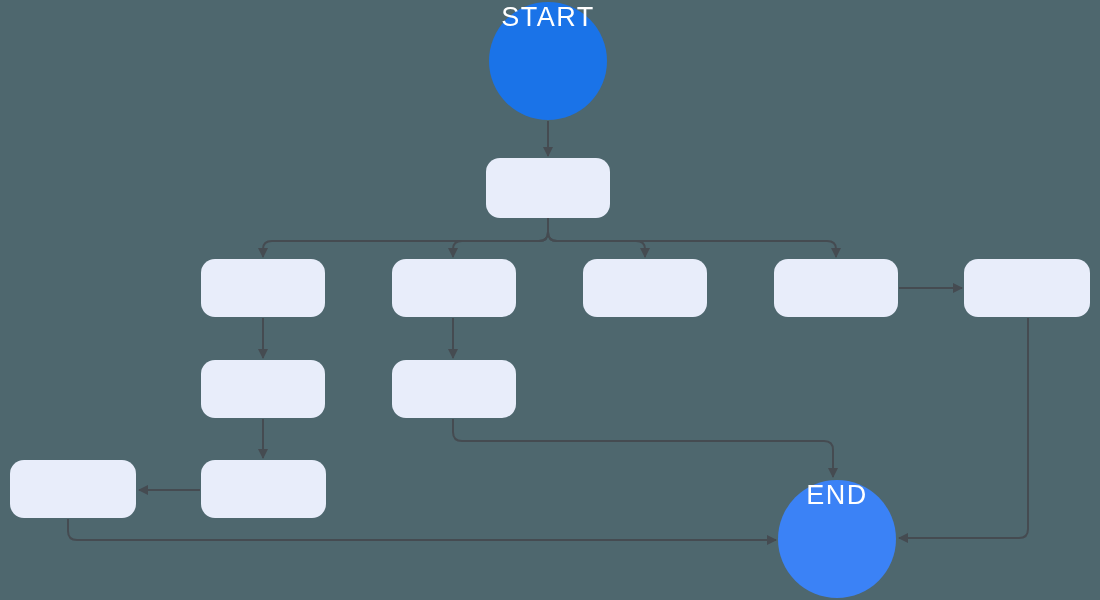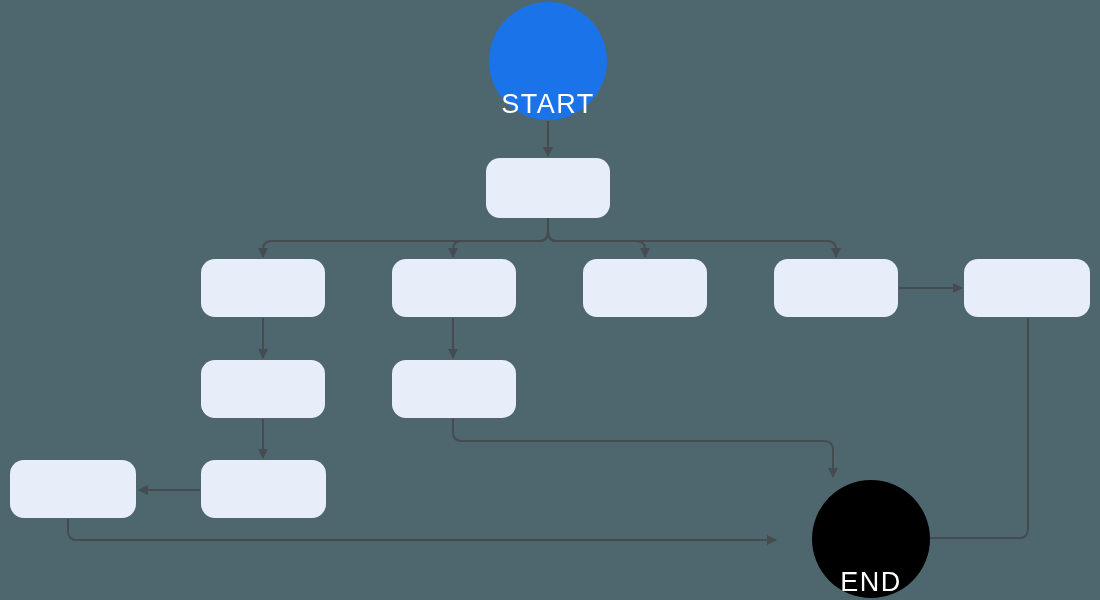--- a/index.html
+++ b/index.html
@@ -17,21 +17,21 @@
     position: absolute;
     left: 0;
     top: 0;
     width: 100%;
     height: 100%;
   }
   .node {
     position: absolute;
     box-sizing: border-box;
     display: flex;
-    align-items: flex-end;
+    align-items: flex-start;
     justify-content: center;
   }
   .node-rect {
     border-radius: 14px;
   }
   .node-circle {
     border-radius: 50%;
   }
   .node-label {
     font-size: 27px;
@@ -71,17 +71,17 @@
       <div class="node node-rect" style="left: 486px; top: 158px; width: 124px; height: 60px; background: rgb(232, 237, 250);"></div>
       <div class="node node-rect" style="left: 201px; top: 259px; width: 124px; height: 58px; background: rgb(232, 237, 250);"></div>
       <div class="node node-rect" style="left: 392px; top: 259px; width: 124px; height: 58px; background: rgb(232, 237, 250);"></div>
       <div class="node node-rect" style="left: 583px; top: 259px; width: 124px; height: 58px; background: rgb(232, 237, 250);"></div>
       <div class="node node-rect" style="left: 774px; top: 259px; width: 124px; height: 58px; background: rgb(232, 237, 250);"></div>
       <div class="node node-rect" style="left: 964px; top: 259px; width: 126px; height: 58px; background: rgb(232, 237, 250);"></div>
       <div class="node node-rect" style="left: 201px; top: 360px; width: 124px; height: 58px; background: rgb(232, 237, 250);"></div>
       <div class="node node-rect" style="left: 392px; top: 360px; width: 124px; height: 58px; background: rgb(232, 237, 250);"></div>
       <div class="node node-rect" style="left: 201px; top: 460px; width: 125px; height: 58px; background: rgb(232, 237, 250);"></div>
       <div class="node node-rect" style="left: 10px; top: 460px; width: 126px; height: 58px; background: rgb(232, 237, 250);"></div>
-      <div class="node node-circle" style="left: 812px; top: 480px; width: 118px; height: 118px; background: #000000;">
+      <div class="node node-circle" style="left: 778px; top: 480px; width: 118px; height: 118px; background: #3b82f6;">
         <span class="node-label" style="color: rgb(255, 255, 255);">END</span>
       </div>
     </div>
 </div>
 
 </body></html>

